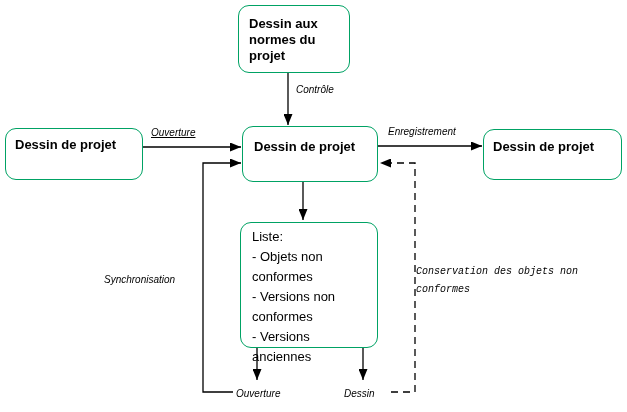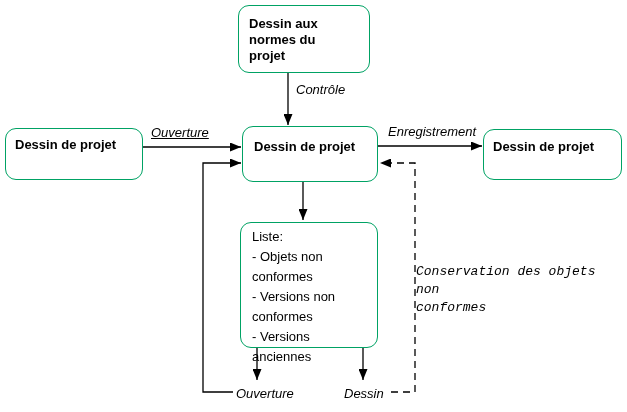--- a/index.html
+++ b/index.html
@@ -37,21 +37,21 @@
   }
   .list-label {
     font-weight: normal;
     font-size: 13px;
     line-height: 20px;
     white-space: pre-line;
   }
   .lbl {
     position: absolute;
     font-style: italic;
-    font-size: 13px;
+    font-size: 10px;
     line-height: 18px;
     white-space: pre-line;
   }
 </style>
 </head>
 <body>
 
 <div class="canvas">
 
   <svg class="connectors" width="627" height="412" viewBox="0 0 627 412">
@@ -64,21 +64,21 @@
     <line x1="143" y1="147" x2="241" y2="147" marker-end="url(#ah)"></line>
     <line x1="288" y1="73" x2="288" y2="125" marker-end="url(#ah)"></line>
     <line x1="378" y1="146" x2="482" y2="146" marker-end="url(#ah)"></line>
     <line x1="303" y1="182" x2="303" y2="220" marker-end="url(#ah)"></line>
     <line x1="257" y1="348" x2="257" y2="380" marker-end="url(#ah)"></line>
     <line x1="363" y1="348" x2="363" y2="380" marker-end="url(#ah)"></line>
     <polyline points="233,392 203,392 203,163 241,163" fill="none" marker-end="url(#ah)"></polyline>
     <polyline points="391,392 415,392 415,163 380,163" fill="none" stroke-dasharray="7,5" marker-end="url(#ah)"></polyline>
   </svg>
 
-  <div class="box" style="left:238px; top:5px; width:132px; height:68px; padding:10px 24px 0 10px;">
+  <div class="box" style="left:238px; top:5px; width:112px; height:68px; padding:10px 24px 0 10px;">
     <span class="box-label">Dessin aux
 normes du projet</span>
   </div>
 
   <div class="box" style="left:5px; top:128px; width:138px; height:52px; padding:8px 8px 0 9px;">
     <span class="box-label">Dessin de projet</span>
   </div>
 
   <div class="box" style="left:242px; top:126px; width:136px; height:56px; padding:12px 8px 0 11px;">
     <span class="box-label">Dessin de projet</span>
@@ -93,18 +93,19 @@
 - Objets non
 conformes
 - Versions non
 conformes
 - Versions anciennes</span>
   </div>
 
   <span class="lbl" style="left:151px; top:124px;text-decoration:underline;">Ouverture</span>
   <span class="lbl" style="left:296px; top:81px;">Contrôle</span>
   <span class="lbl" style="left:388px; top:123px;text-align:center;">Enregistrement</span>
+  <span class="lbl" style="left:104px; top:271px;">Synchronisation</span>
   <span class="lbl" style="left:416px; top:263px; width:180px;font-family:Liberation Mono, monospace;">Conservation des objets non
 conformes</span>
   <span class="lbl" style="left:236px; top:385px;">Ouverture</span>
   <span class="lbl" style="left:344px; top:385px;">Dessin</span>
 
 </div>
 
 </body></html>

